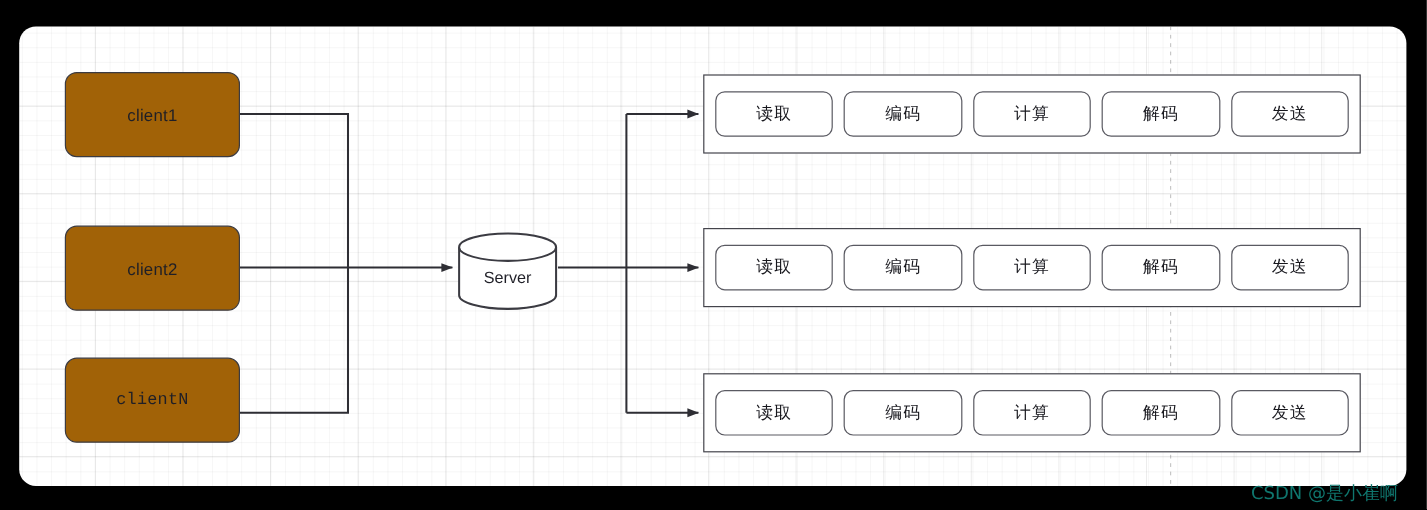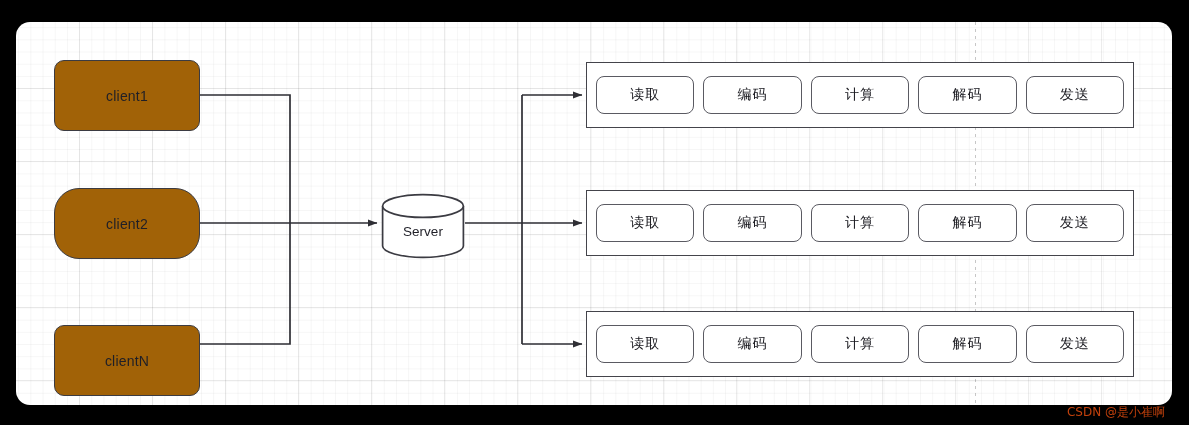--- a/index.html
+++ b/index.html
@@ -61,21 +61,21 @@
     box-sizing:border-box;flex:1 1 0;height:38px;background:#fff;
     border:1.5px solid #5a5a62;border-radius:8px;
     display:flex;align-items:center;justify-content:center;
     font-size:14px;color:#17171d;letter-spacing:1px;
     font-family:"DejaVu Sans","Liberation Sans",sans-serif;
   }
 
   
   .watermark{
     position:absolute;right:24px;bottom:4px;
-    font-size:12px;color:#c2410c;white-space:nowrap;
+    font-size:15px;color:#0f766e;white-space:nowrap;
     font-family:"DejaVu Sans","Liberation Sans",sans-serif;
   }
 </style>
 </head>
 <body>
 
 <div id="stage">
 
   <div class="canvas">
     <div class="grid"></div>
@@ -102,24 +102,24 @@
 
       <path d="M522,95 L582,95" marker-end="url(#arrow)"></path>
       <path d="M522,223 L582,223" marker-end="url(#arrow)"></path>
       <path d="M522,344 L582,344" marker-end="url(#arrow)"></path>
     </g>
   </svg>
 
   <div class="node client" style="left:54px;top:60px;">
     <span>client1</span>
   </div>
-  <div class="node client" style="left:54px;top:188px;border-radius:25px;">
+  <div class="node client" style="left:54px;top:188px;">
     <span>client2</span>
   </div>
-  <div class="node client" style="left:54px;top:325px;">
+  <div class="node client" style="left:54px;top:298px;font-family:Liberation Mono, monospace;">
     <span>clientN</span>
   </div>
 
   <div class="cyl">
     <svg width="84" height="66" viewBox="0 0 84 66" xmlns="http://www.w3.org/2000/svg">
       <path d="M1.6,13 L1.6,53 C1.6,59 19.6,64.4 42,64.4 C64.4,64.4 82.4,59 82.4,53 L82.4,13" fill="#ffffff" stroke="#3b3b42" stroke-width="1.7"></path>
       <ellipse cx="42" cy="13" rx="40.4" ry="11.4" fill="#ffffff" stroke="#3b3b42" stroke-width="1.7"></ellipse>
     </svg>
     <div class="cyl-label">Server</div>
   </div>

